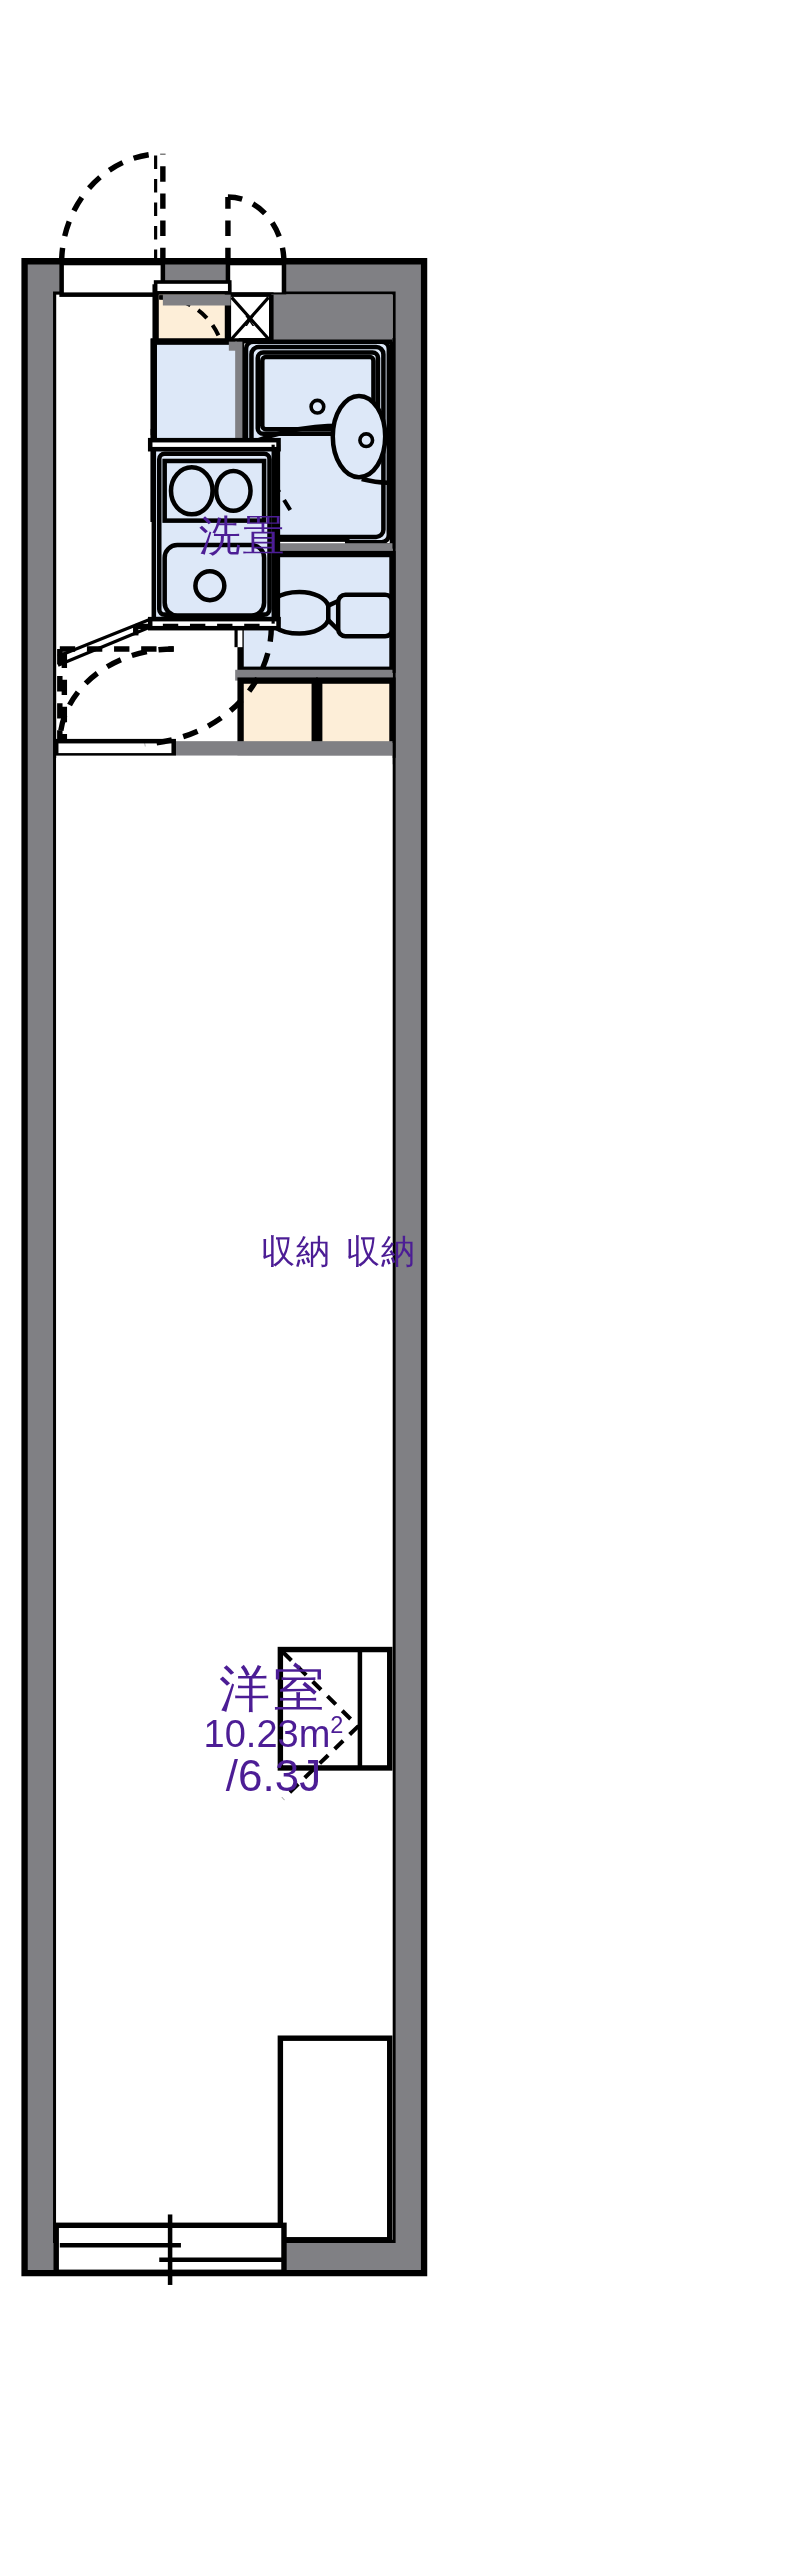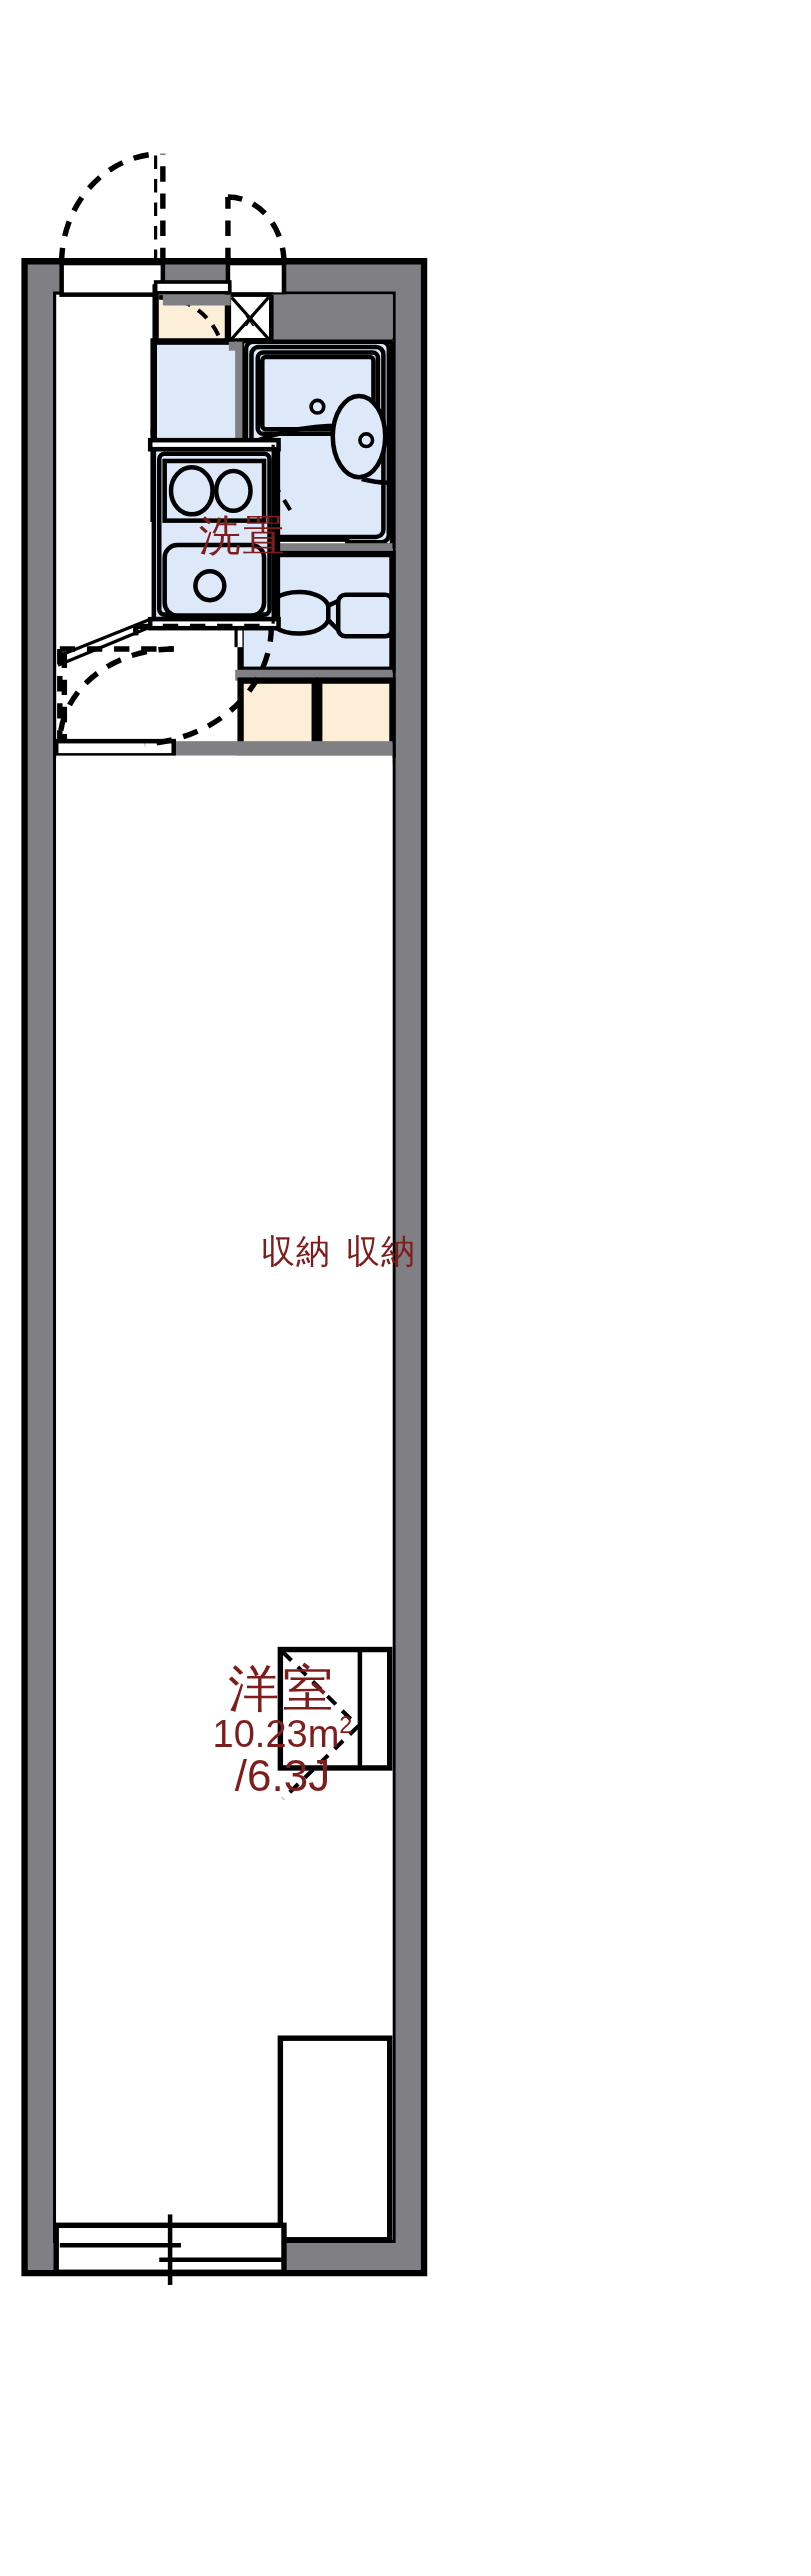--- a/index.html
+++ b/index.html
@@ -1,24 +1,24 @@
 <!DOCTYPE html>
 <html style="font-size:14.5px"><head>
 <meta charset="utf-8">
 <title>Floor Plan</title>
 <style>
   html,body{margin:0;padding:0;background:#ffffff;}
   body{font-family:"Liberation Sans","DejaVu Sans",sans-serif;}
   #stage{position:relative;width:812px;height:2576px;background:#fff;overflow:hidden;}
   #plan{position:absolute;left:0;top:0;width:812px;height:2576px;}
-  .lbl{position:absolute;text-align:center;color:#7f1d1d;line-height:1.0;white-space:nowrap;}
+  .lbl{position:absolute;text-align:center;color:#4c1d95;line-height:1.0;white-space:nowrap;}
   #lbl-wash{left:161px;top:515px;width:163px;font-size:42px;letter-spacing:1.8px;}
   #lbl-st1{left:242px;top:1234px;width:108px;font-size:34px;letter-spacing:0.9px;}
   #lbl-st2{left:327px;top:1234px;width:108px;font-size:34px;letter-spacing:0.9px;}
-  #lbl-room{left:120px;top:1663px;width:325px;}
+  #lbl-room{left:111px;top:1663px;width:325px;}
   #lbl-room .rm-name{font-size:51px;letter-spacing:3.6px;display:block;}
   #lbl-room .rm-area{font-size:38px;display:block;margin-top:0;}
   #lbl-room .rm-jo{font-size:44px;display:block;margin-top:1.8px;}
   sup.sq{font-size:0.62em;vertical-align:super;}
 </style>
 </head>
 <body>
 
 <div id="stage">
 

